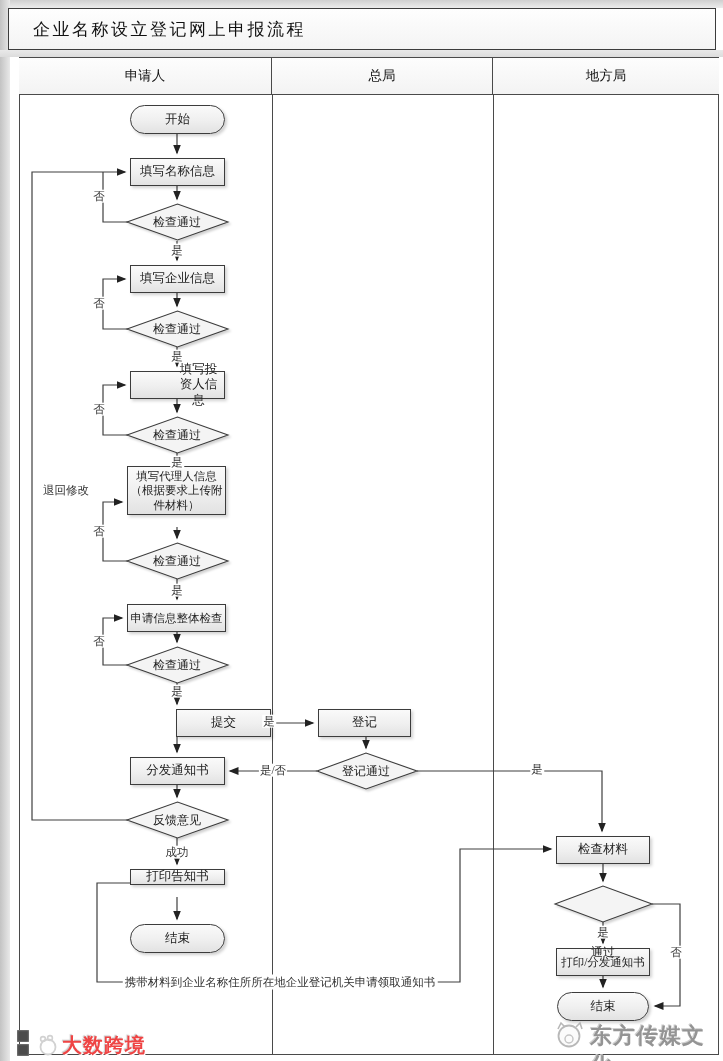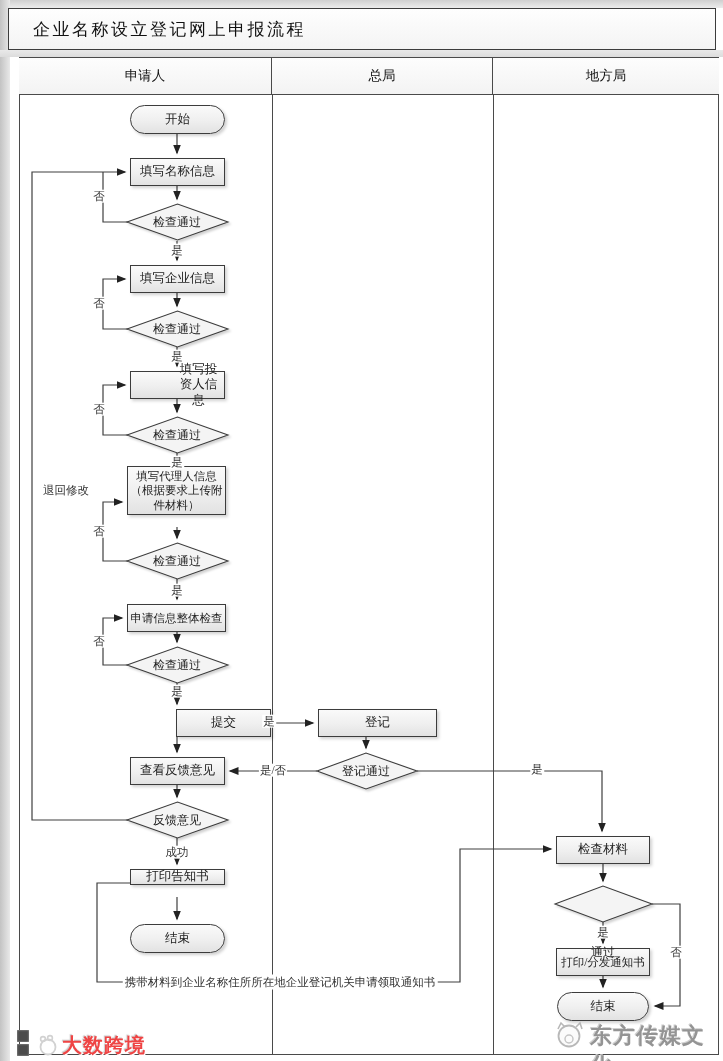--- a/index.html
+++ b/index.html
@@ -127,24 +127,24 @@
     </g>
   </svg>
 
   <div class="abs box stadium" style="left:130px;top:105px;width:95px;height:29px;">开始</div>
   <div class="abs box" style="left:130px;top:158px;width:95px;height:28px;">填写名称信息</div>
   <div class="abs box" style="left:130px;top:265px;width:95px;height:28px;">填写企业信息</div>
   <div class="abs box" style="left:130px;top:371px;width:95px;height:28px;padding-left:44px;">填写投资人信息</div>
   <div class="abs box small" style="left:127px;top:466px;width:99px;height:49px;">填写代理人信息（根据要求上传附件材料）</div>
   <div class="abs box small" style="left:127px;top:604px;width:99px;height:28px;">申请信息整体检查</div>
   <div class="abs box" style="left:130px;top:709px;width:95px;height:28px;margin-left:46px;">提交</div>
-  <div class="abs box" style="left:130px;top:757px;width:95px;height:28px;">查看反馈意见</div>
+  <div class="abs box" style="left:130px;top:757px;width:95px;height:28px;">分发通知书</div>
   <div class="abs box" style="left:130px;top:869px;width:95px;height:16px;">打印告知书</div>
   <div class="abs box stadium" style="left:130px;top:924px;width:95px;height:29px;">结束</div>
-  <div class="abs box" style="left:318px;top:709px;width:119px;height:28px;">登记</div>
+  <div class="abs box" style="left:318px;top:709px;width:93px;height:28px;">登记</div>
   <div class="abs box" style="left:556px;top:836px;width:94px;height:28px;">检查材料</div>
   <div class="abs box small" style="left:556px;top:948px;width:94px;height:28px;">打印/分发通知书</div>
   <div class="abs box stadium" style="left:557px;top:992px;width:92px;height:29px;">结束</div>
 
   <span class="abs dlabel" style="left:177px;top:222px;">检查通过</span>
   <span class="abs dlabel" style="left:177px;top:329px;">检查通过</span>
   <span class="abs dlabel" style="left:177px;top:435px;">检查通过</span>
   <span class="abs dlabel" style="left:177px;top:561px;">检查通过</span>
   <span class="abs dlabel" style="left:177px;top:665px;">检查通过</span>
   <span class="abs dlabel" style="left:177px;top:820px;">反馈意见</span>

